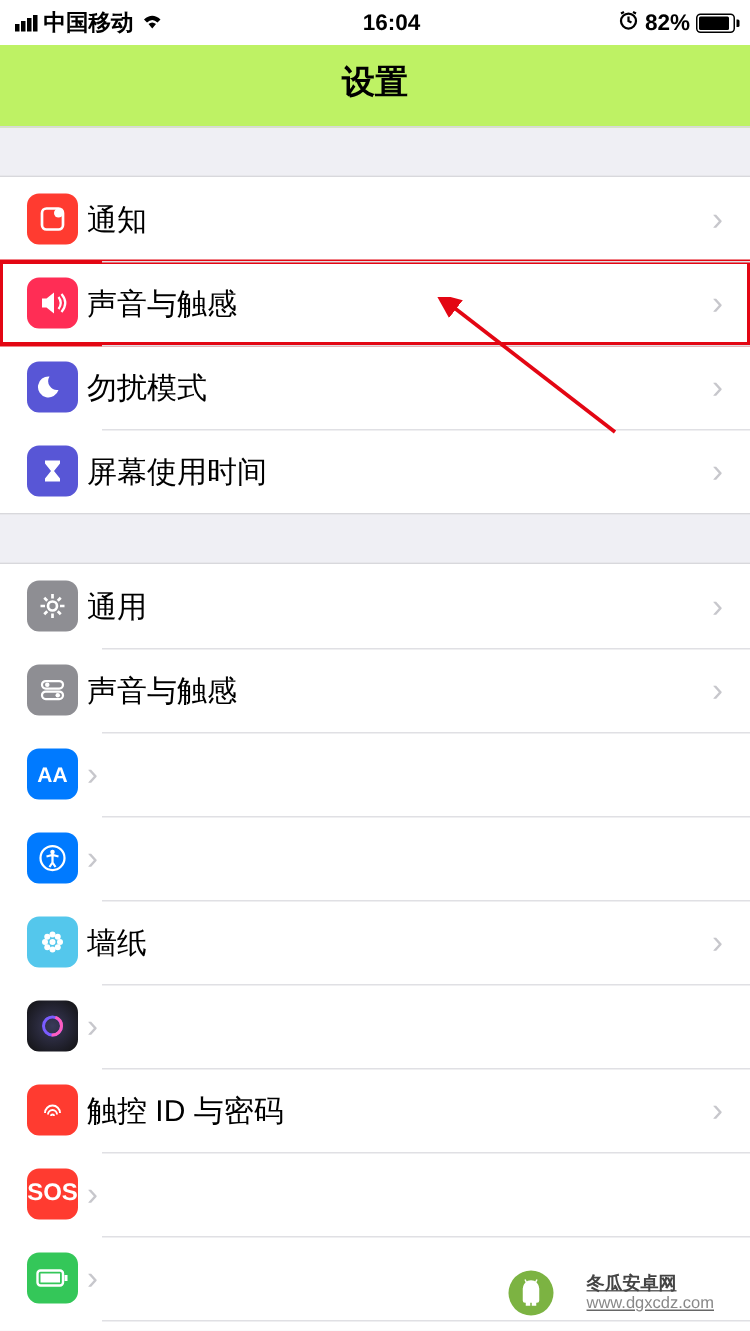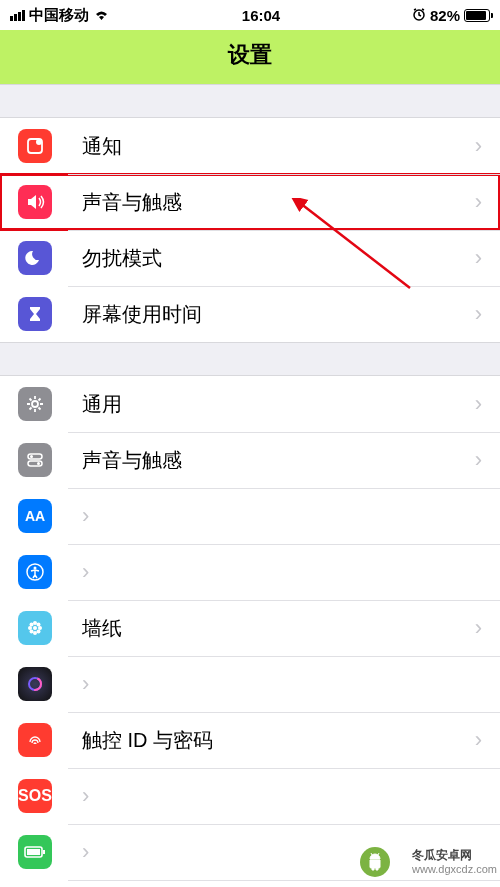--- a/index.html
+++ b/index.html
@@ -56,28 +56,28 @@
   height: 56px;
   padding: 0 18px;
   position: relative;
 }
 .row + .row::before {
   content:''; position:absolute; left:68px; right:0; top:0; height:1px; background:#e0e0e4;
 }
 .row.highlight { outline: 3px solid #e30613; outline-offset:-2px; }
 .icon-box {
   width: 34px; height: 34px; border-radius: 8px; display:flex; align-items:center;
-  justify-content:center; margin-right: 30px; flex-shrink:0; color:#fff;
+  justify-content:center; margin-right: 6px; flex-shrink:0; color:#fff;
 }
 .row-label { font-size: 20px; color:#000; flex:1; }
 .chev { color:#c7c7cc; font-size:22px; }
 .arrow-svg { position:absolute; left:290px; top:198px; pointer-events:none; }
 .watermark {
-  position:absolute; right:3px; bottom:10px; display:flex; align-items:center;
-  gap:22px; font-size:12px; color:#666;
+  position:absolute; right:24px; bottom:10px; display:flex; align-items:center;
+  gap:22px; font-size:12px; color:#666;text-decoration:underline;
 }
 .wm-ico {
   width:30px; height:30px; background:#7cb342; border-radius:50%;
   display:flex; align-items:center; justify-content:center;
 }
 .wm-txt { line-height:1.2; }
 </style>
 </head>
 <body>
 

